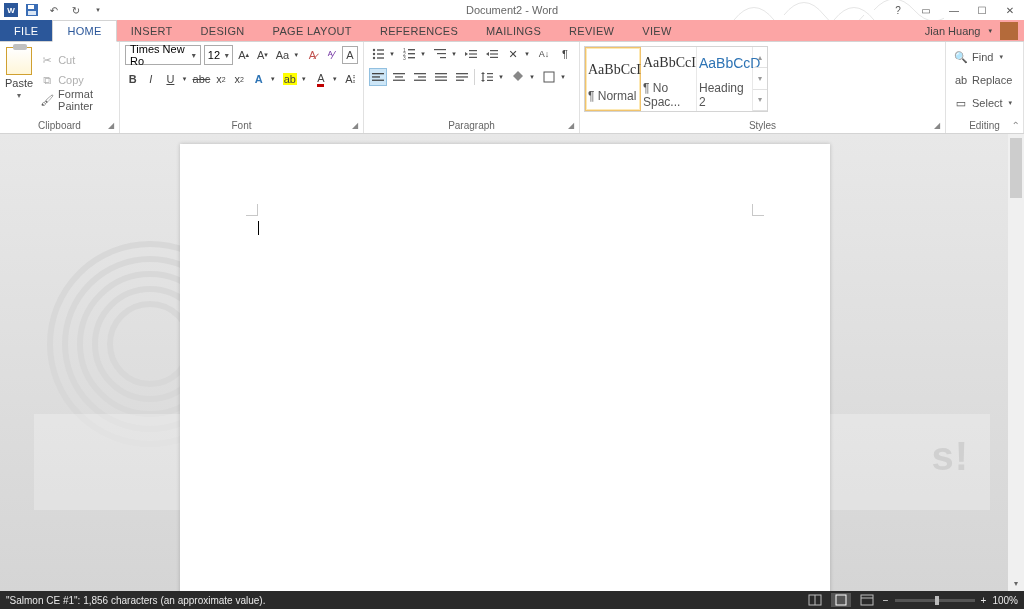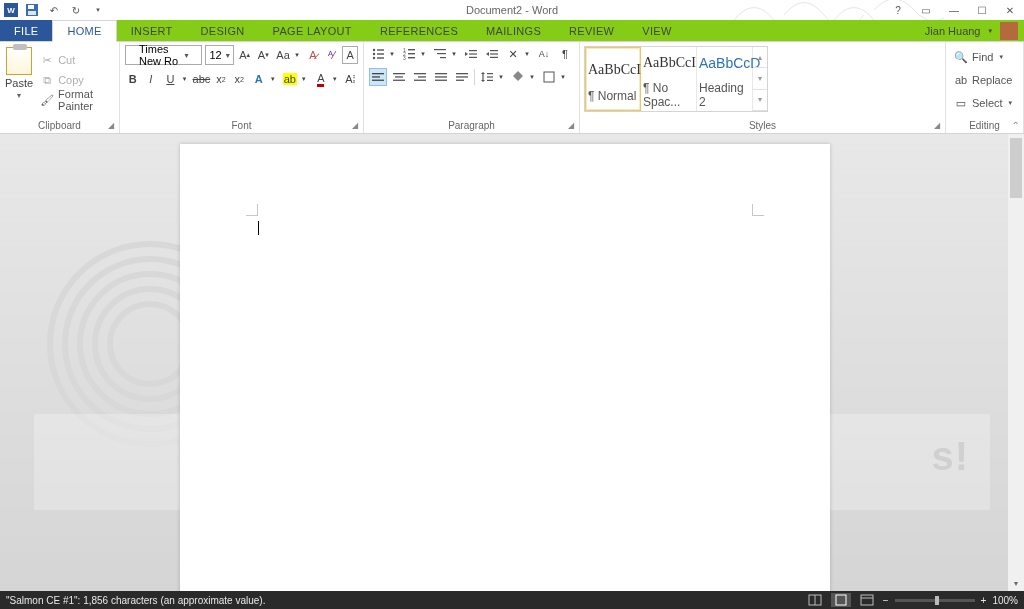--- a/index.html
+++ b/index.html
@@ -12,21 +12,21 @@
 .titlebar .right { margin-left: auto; display: flex; align-items: center; gap: 8px; padding-right: 4px; }
 .titlebar .wicon { width: 14px; height: 14px; background: #2b579a; color: #fff; font-size: 8px; font-weight: bold; display: flex; align-items: center; justify-content: center; }
 .titlebar .qat-btn { width: 16px; height: 16px; display: flex; align-items: center; justify-content: center; color: #555; font-size: 10px; }
 .titlebar .winbtn { width: 20px; height: 16px; display: flex; align-items: center; justify-content: center; color: #555; font-size: 10px; }
 
 
 .swirl { position: absolute; top: -10px; right: 80px; width: 220px; height: 40px; opacity: 0.25; pointer-events:none; }
 .swirl svg { width: 100%; height: 100%; }
 
 
-.tabs { height: 22px; display: flex; align-items: stretch; background: #84cc16; border-bottom: 1px solid #d4d4d4; font-size: 11px; position: relative; }
+.tabs { height: 22px; display: flex; align-items: stretch; background: #fca5a5; border-bottom: 1px solid #d4d4d4; font-size: 11px; position: relative; }
 .tab { padding: 0 14px; display: flex; align-items: center; color: #444; text-transform: uppercase; letter-spacing: .3px; cursor: default; }
 .tab.file { background: #2b579a; color: #fff; }
 .tab.active { color: #2b579a; border: 1px solid #d4d4d4; border-bottom: 1px solid #fff; margin-bottom: -1px; background: #fff; }
 .tabs .user { margin-left: auto; padding: 0 6px; display: flex; align-items: center; gap: 8px; color: #444; }
 .tabs .avatar { width: 18px; height: 18px; background: #b46a3a; }
 
 
 .ribbon { height: 92px; background: #fff; display: flex; border-bottom: 1px solid #d4d4d4; position: relative; }
 .group { border-right: 1px solid #e1e1e1; display: flex; flex-direction: column; }
 .group-body { flex: 1; display: flex; padding: 3px 5px; gap: 4px; }
@@ -37,21 +37,21 @@
 .rbtn { display: flex; align-items: center; gap: 4px; font-size: 11px; color: #555; padding: 1px 3px; height: 18px; }
 .rbtn.disabled { color: #b0b0b0; }
 .ico { width: 14px; height: 14px; display: inline-flex; align-items: center; justify-content: center; font-size: 11px; }
 
 .paste-big { width: 34px; display: flex; flex-direction: column; align-items: center; justify-content: flex-start; padding-top:2px; gap:2px; font-size:11px; color:#444; }
 .paste-big .picon { width: 26px; height: 28px; border:1px solid #d0a030; background: linear-gradient(#fff,#fff6d8); position:relative; }
 .paste-big .picon::before { content:""; position:absolute; top:-4px; left:6px; width:14px; height:6px; background:#c0c0c0; border-radius:2px; }
 .paste-big .dd { font-size:8px; color:#666; }
 
 .font-row { display:flex; align-items:center; gap:3px; }
-.font-name { width: 86px; height:20px; border:1px solid #ababab; font-size:11px; padding:0 13px; display:flex; align-items:center; justify-content:space-between; background:#fff;}
+.font-name { width: 86px; height:20px; border:1px solid #ababab; font-size:11px; padding:0 4px; display:flex; align-items:center; justify-content:space-between; background:#fff;}
 .font-size { width: 32px; height:20px; border:1px solid #ababab; font-size:11px; padding:0 3px; display:flex; align-items:center; justify-content:space-between; background:#fff;}
 .dd-caret { font-size:8px; color:#555; }
 .sq { width:18px; height:18px; display:flex; align-items:center; justify-content:center; font-size:11px; color:#444; border:1px solid transparent; }
 .sq svg { width:14px; height:14px; }
 .sq.boxed { border:1px solid #ababab; }
 .split { display:flex; }
 .split .sq:last-child { width:10px; font-size:7px; }
 
 
 .styles-gal { display:flex; border:1px solid #d4d4d4; height: 66px; }

